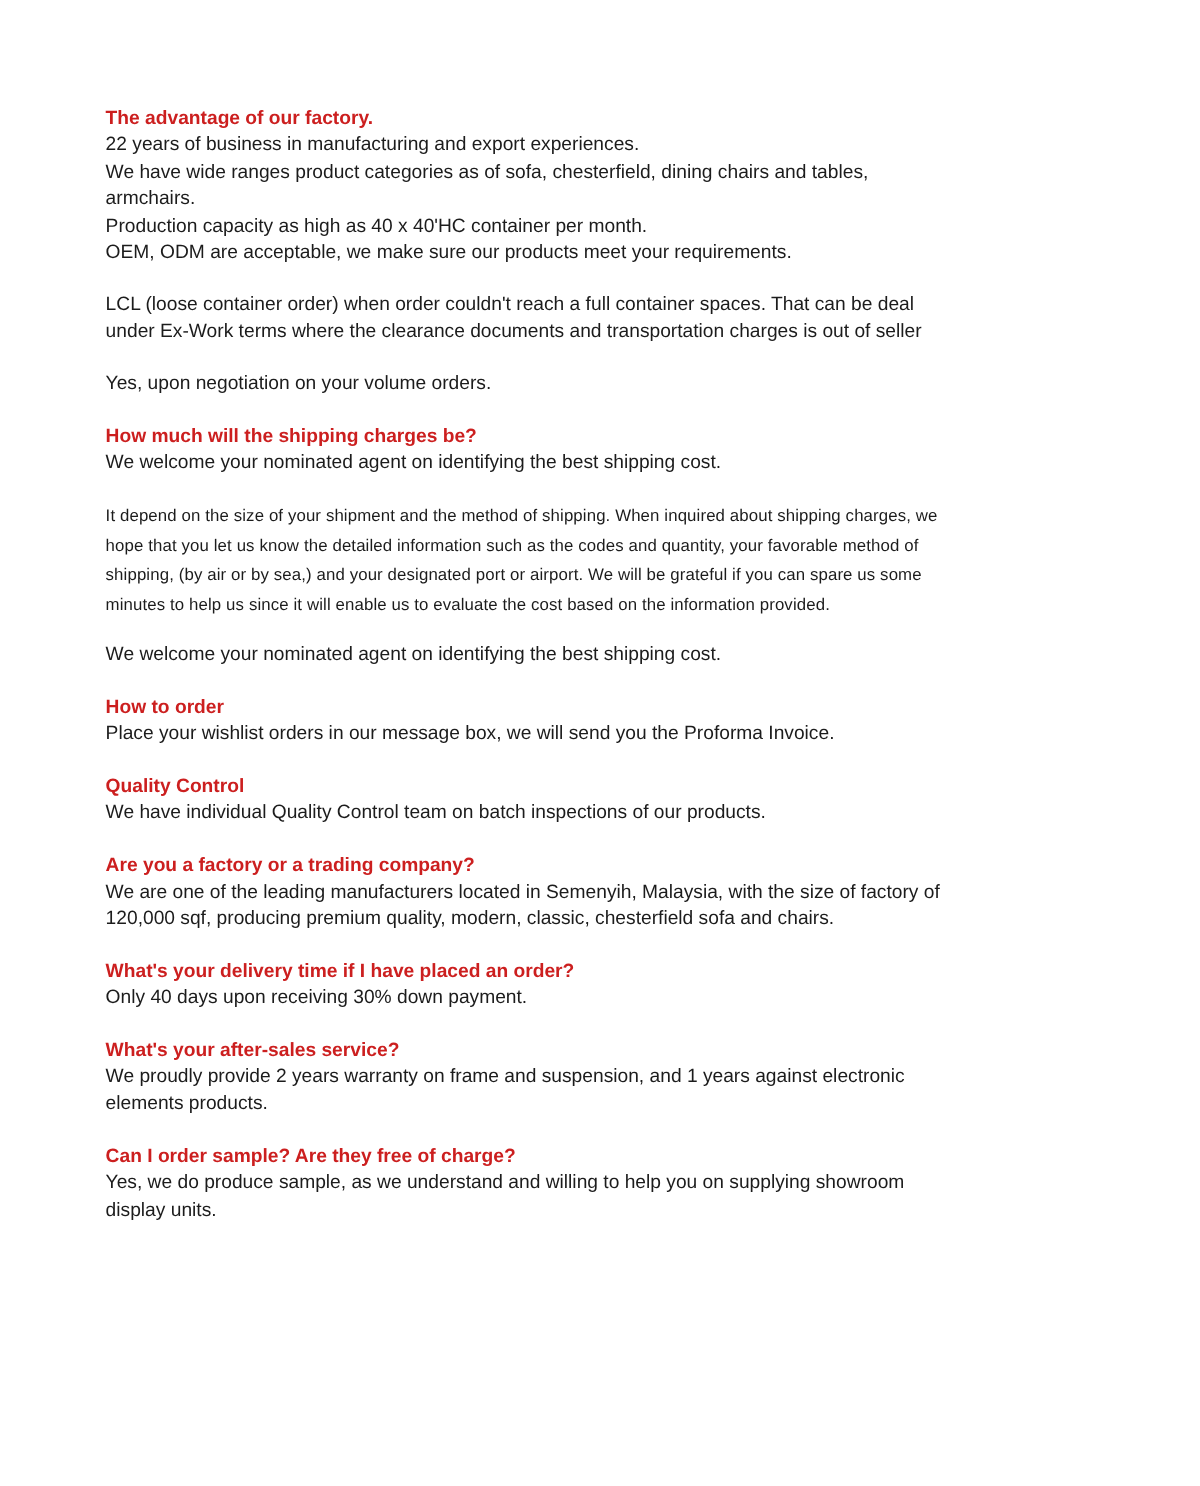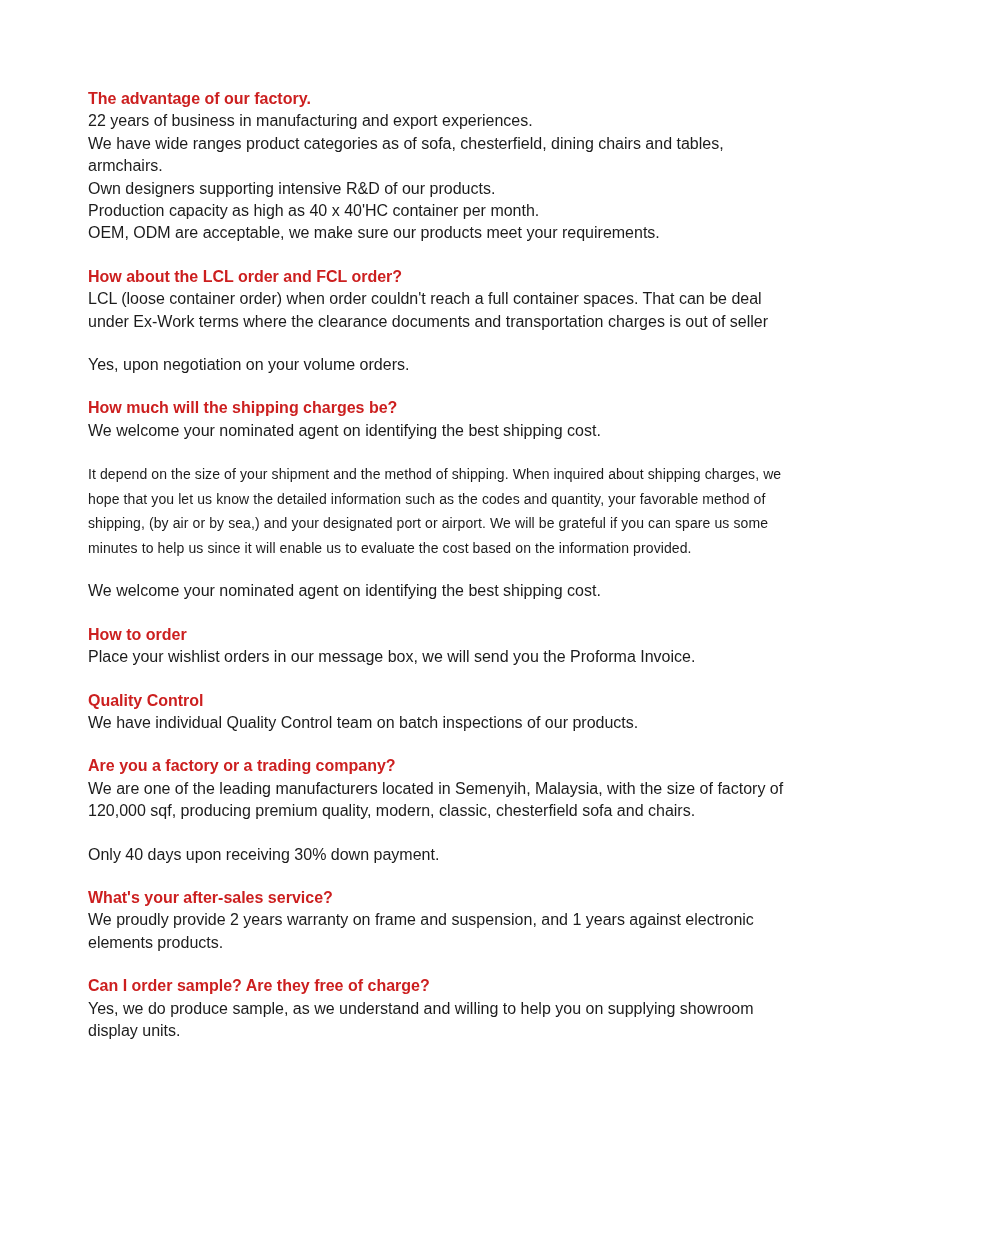--- a/index.html
+++ b/index.html
@@ -57,29 +57,27 @@
 <body>
 
 <div class="page">
   <div id="sections">
   <section class="faq-section">
     <h2 class="faq-heading">The advantage of our factory.</h2>
     <div class="faq-blocks">
           <div class="faq-block">
             <p class="faq-line">22 years of business in manufacturing and export experiences.</p>
             <p class="faq-line">We have wide ranges product categories as of sofa, chesterfield, dining chairs and tables, armchairs.</p>
-            <p class="faq-line">Own designers supporting intensive R&amp;D of our products.</p>
             <p class="faq-line">Production capacity as high as 40 x 40'HC container per month.</p>
             <p class="faq-line">OEM, ODM are acceptable, we make sure our products meet your requirements.</p>
           </div>
         </div>
   </section>
 
   <section class="faq-section">
-    <h2 class="faq-heading">How about the LCL order and FCL order?</h2>
     <div class="faq-blocks">
           <div class="faq-block">
             <p class="faq-line">LCL (loose container order) when order couldn't reach a full container spaces. That can be deal under Ex-Work terms where the clearance documents and transportation charges is out of seller</p>
           </div>
         </div>
   </section>
 
   <section class="faq-section">
     <div class="faq-blocks">
           <div class="faq-block">
@@ -125,20 +123,21 @@
     <h2 class="faq-heading">Are you a factory or a trading company?</h2>
     <div class="faq-blocks">
           <div class="faq-block">
             <p class="faq-line">We are one of the leading manufacturers located in Semenyih, Malaysia, with the size of factory of 120,000 sqf, producing premium quality, modern, classic, chesterfield sofa and chairs.</p>
           </div>
         </div>
   </section>
 
 
   <section class="faq-section">
+    <h2 class="faq-heading">What's your delivery time if I have placed an order?</h2>
     <div class="faq-blocks">
           <div class="faq-block">
             <p class="faq-line">Only 40 days upon receiving 30% down payment.</p>
           </div>
         </div>
   </section>
 
   <section class="faq-section">
     <h2 class="faq-heading">What's your after-sales service?</h2>
     <div class="faq-blocks">

